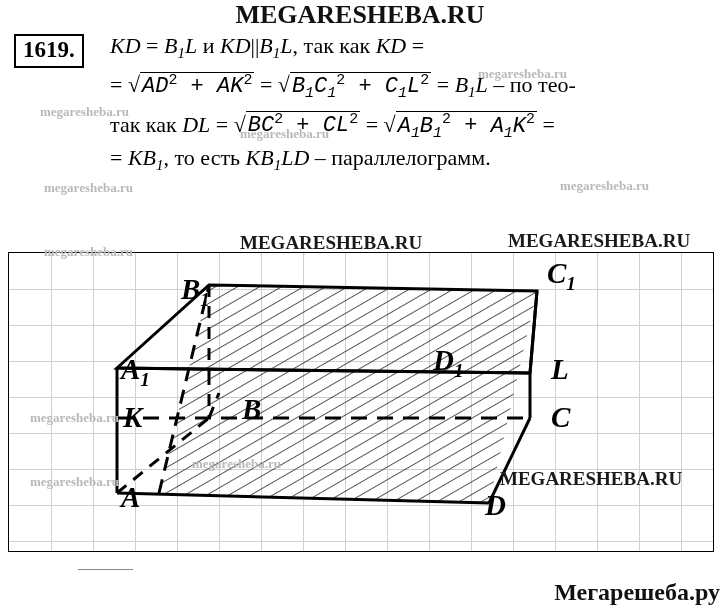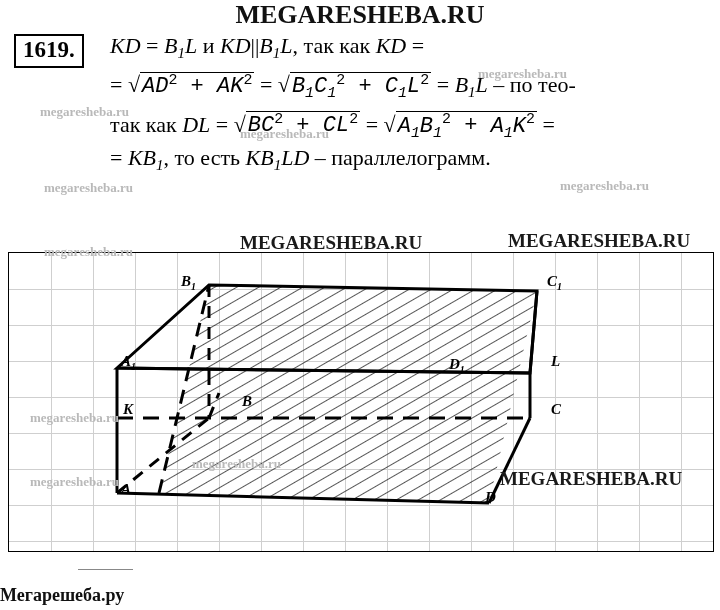--- a/index.html
+++ b/index.html
@@ -18,22 +18,22 @@
     white-space:nowrap;
     pointer-events:none;
   }
   .wm-dark{ color:#1a1a1a; }
   #top-watermark{
     top:4px;left:0;width:720px;text-align:center;
     font-size:26px;color:#111;font-weight:bold;
     font-family:"Liberation Serif", serif;
   }
   #bottom-watermark{
-    position:absolute;bottom:4px;left:0;width:720px;text-align:left;
-    font-size:18px;color:#111;font-weight:bold;
+    position:absolute;bottom:4px;left:0;width:720px;text-align:right;
+    font-size:24px;color:#111;font-weight:bold;
     font-family:"Liberation Serif", serif;
   }
   
   #task-number{
     position:absolute;left:14px;top:34px;
     border:2px solid #000;
     padding:1px 7px 3px 7px;
     font-weight:bold;font-size:23px;
     font-family:"Liberation Serif", serif;
     background:#fff;
@@ -58,21 +58,21 @@
     background:#fff;
     overflow:hidden;
   }
   #grid-v, #grid-h{position:absolute;inset:0;}
   .gv{position:absolute;top:0;bottom:0;width:1px;background:#cfcfcf;}
   .gh{position:absolute;left:0;right:0;height:1px;background:#cfcfcf;}
   #figure-svg{position:absolute;left:0;top:0;}
   .fig-label{
     position:absolute;
     font-family:"Liberation Serif", serif;
-    font-style:italic;font-weight:bold;font-size:15px;color:#000;
+    font-style:italic;font-weight:bold;font-size:29px;color:#000;
   }
   .fig-label .s{font-size:0.66em;font-style:italic;vertical-align:sub;}
   
 </style>
 </head>
 <body>
 
 <div id="top-watermark">MEGARESHEBA.RU</div>
 
 <div id="task-number">1619.</div>
@@ -146,24 +146,24 @@
 
     <line x1="200" y1="32" x2="200" y2="120" stroke="#000" stroke-width="3" stroke-dasharray="12,9"></line>
     <line x1="200" y1="120" x2="200" y2="165" stroke="#000" stroke-width="3" stroke-dasharray="12,9"></line>
     <line x1="108" y1="165" x2="521" y2="165" stroke="#000" stroke-width="3" stroke-dasharray="16,10"></line>
     <line x1="108" y1="240" x2="200" y2="165" stroke="#000" stroke-width="3" stroke-dasharray="12,9"></line>
     <line x1="200" y1="165" x2="210" y2="140" stroke="#000" stroke-width="3" stroke-dasharray="12,9"></line>
     <line x1="150" y1="240" x2="200" y2="32" stroke="#000" stroke-width="3" stroke-dasharray="14,9"></line>
   </svg>
 
   <div class="fig-label" style="left:172px;top:20px;">B<span class="s">1</span></div>
-  <div class="fig-label" style="left:538px;top:20px;">C<span class="s">1</span></div>
+  <div class="fig-label" style="left:538px;top:4px;">C<span class="s">1</span></div>
   <div class="fig-label" style="left:112px;top:100px;">A<span class="s">1</span></div>
   <div class="fig-label" style="left:542px;top:100px;">L</div>
-  <div class="fig-label" style="left:424px;top:103px;margin-left:16px;">D<span class="s">1</span></div>
+  <div class="fig-label" style="left:424px;top:91px;">D<span class="s">1</span></div>
   <div class="fig-label" style="left:114px;top:148px;">K</div>
   <div class="fig-label" style="left:233px;top:140px;">B</div>
   <div class="fig-label" style="left:542px;top:148px;">C</div>
   <div class="fig-label" style="left:112px;top:228px;">A</div>
   <div class="fig-label" style="left:476px;top:236px;">D</div>
 </div>
 
 <div id="bottom-watermark">Мегарешеба.ру</div>
 
 <div id="wm-layer">

